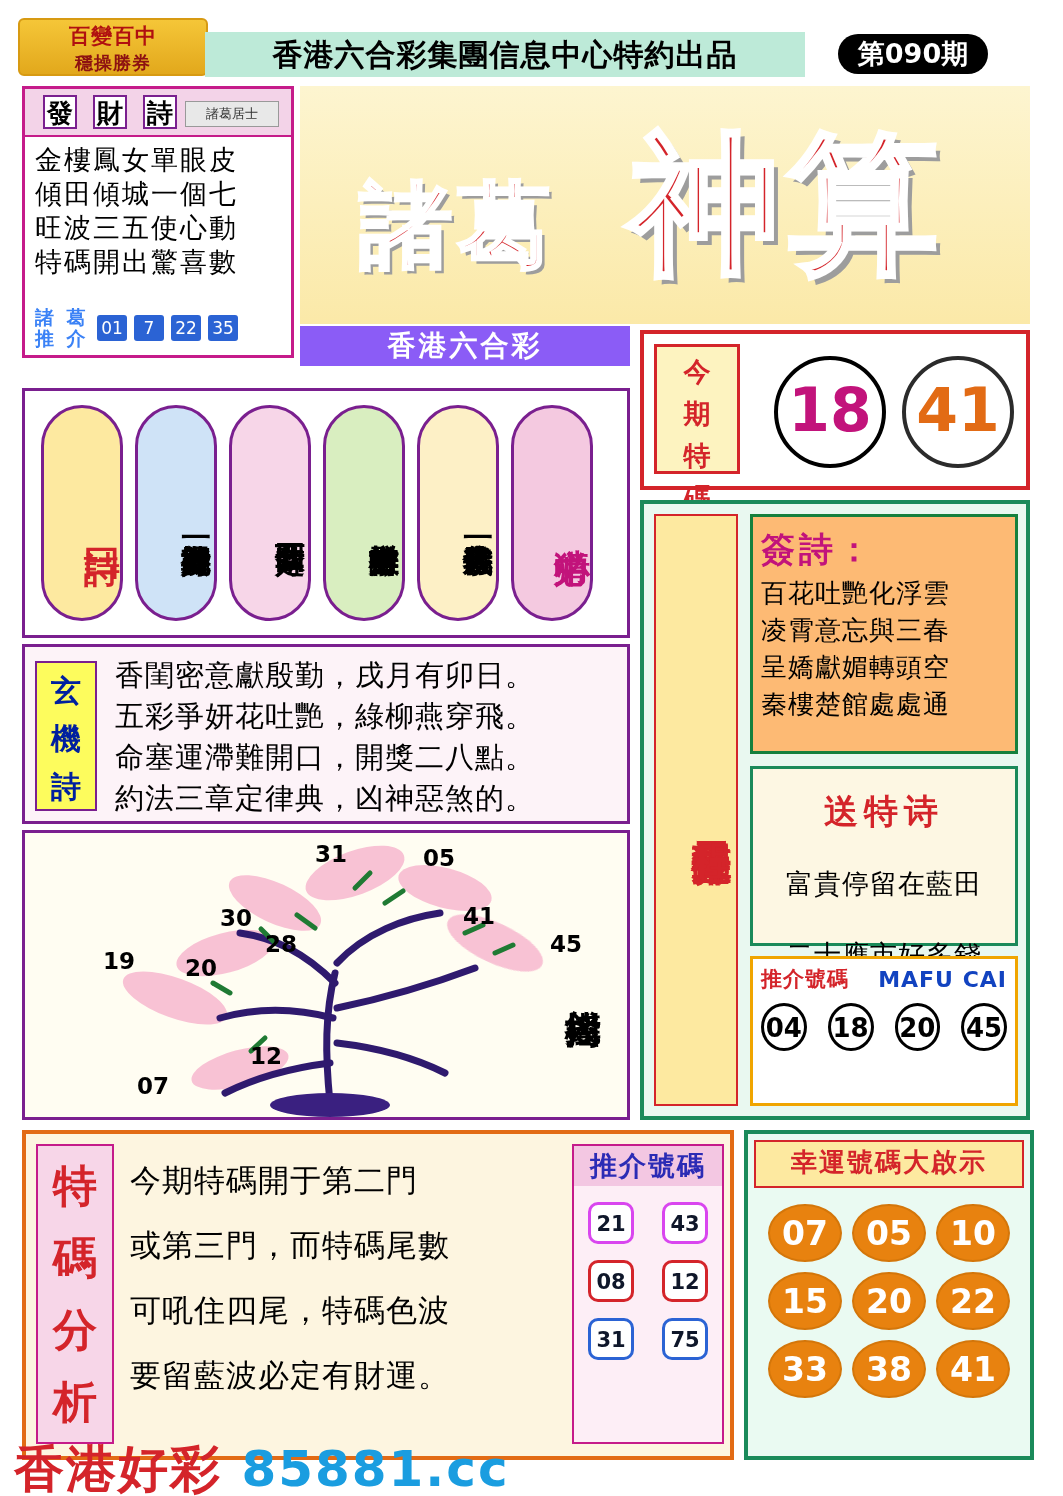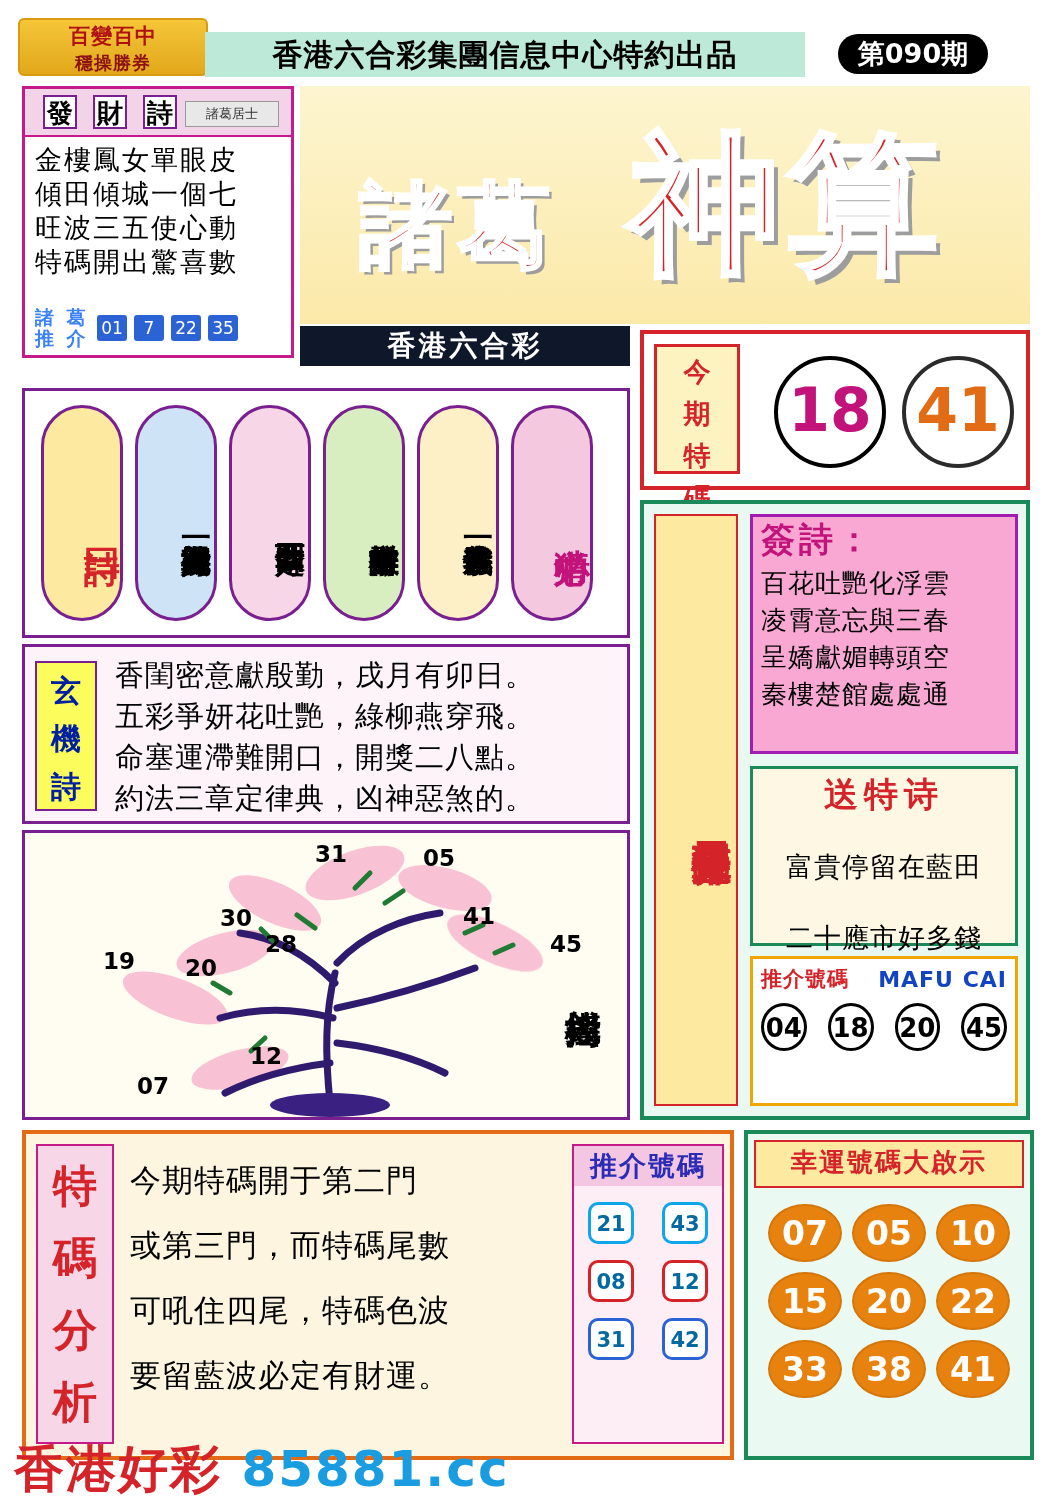--- a/index.html
+++ b/index.html
@@ -62,21 +62,21 @@
     position:absolute;left:300px;top:86px;width:730px;height:238px;
     background:linear-gradient(#fdf5d0,#fbe9a8);
   }
   .bt-t1{position:absolute;left:60px;top:78px;font-size:92px;font-weight:bold;color:#d4242a;
     -webkit-text-stroke:3px #ffffff;text-shadow:4px 4px 0 #9d9d9d;letter-spacing:6px;font-family:"DejaVu Serif",serif;}
   .bt-t2{position:absolute;left:330px;top:20px;font-size:150px;font-weight:bold;color:#d4242a;
     -webkit-text-stroke:4px #ffffff;text-shadow:6px 6px 0 #9d9d9d;letter-spacing:8px;font-family:"DejaVu Serif",serif;}
 
   .subbar{
     position:absolute;left:300px;top:326px;width:330px;height:40px;
-    background:#0f172a;color:#fff;font-size:28px;font-weight:bold;
+    background:#8b5cf6;color:#fff;font-size:28px;font-weight:bold;
     text-align:center;line-height:40px;letter-spacing:3px;
   }
 
   
   .specbox{
     position:absolute;left:640px;top:330px;width:390px;height:160px;
     border:4px solid #d4242a;background:#fff;box-sizing:border-box;
   }
   .spec-label{
     position:absolute;left:10px;top:10px;width:86px;height:130px;border:3px solid #d4242a;
@@ -138,27 +138,27 @@
     border:4px solid #1a8a5a;background:#e9f8f0;box-sizing:border-box;
   }
   .zts{
     position:absolute;left:10px;top:10px;width:84px;height:592px;
     background:#fde9a0;border:2px solid #d4242a;box-sizing:border-box;
     color:#d4242a;font-size:40px;font-weight:bold;line-height:48px;
     writing-mode:vertical-rl;text-align:center;padding-top:6px;
   }
   .qianshi{
     position:absolute;left:106px;top:10px;width:268px;height:240px;
-    border:3px solid #a21caf;background:#f9a8d4;box-sizing:border-box;padding:0 8px;
+    border:3px solid #15803d;background:#fdba74;box-sizing:border-box;padding:10px 8px;
   }
   .qs-title{font-size:34px;font-weight:bold;color:#c2137b;letter-spacing:4px;margin-bottom:2px;}
   .qs-line{font-size:26px;line-height:37px;color:#000;letter-spacing:1px;}
   .songte{
     position:absolute;left:106px;top:262px;width:268px;height:180px;
-    border:3px solid #1a8a5a;background:#fdf7e3;box-sizing:border-box;padding:3px 8px;text-align:center;
+    border:3px solid #1a8a5a;background:#fdf7e3;box-sizing:border-box;padding:20px 8px;text-align:center;
   }
   .st-title{font-size:34px;font-weight:bold;color:#d4242a;letter-spacing:6px;margin-bottom:8px;}
   .st-line{font-size:27px;line-height:44px;color:#000;letter-spacing:1px;margin-top:27px;}
   .tuijie{
     position:absolute;left:106px;top:452px;width:268px;height:150px;
     border:3px solid #f0a500;background:#ffffff;box-sizing:border-box;padding:6px 8px;
   }
   .tj-head{display:flex;align-items:center;justify-content:space-between;}
   .tj-label{font-size:21px;font-weight:bold;color:#d4242a;letter-spacing:1px;}
   .tj-mafu{font-size:22px;font-weight:bold;color:#1243c0;letter-spacing:1px;}
@@ -178,22 +178,22 @@
   }
   .an-text{position:absolute;left:104px;top:14px;width:430px;}
   .an-text div{font-size:31px;line-height:65px;color:#000;letter-spacing:1px;}
   .an-nums{
     position:absolute;left:546px;top:10px;width:152px;height:300px;
     background:#fdeef6;border:2px solid #c51b8a;box-sizing:border-box;
   }
   .an-nums-title{height:40px;background:#f3c7e2;color:#2b2bb5;font-size:27px;font-weight:bold;
     text-align:center;line-height:40px;letter-spacing:2px;}
   .an-row{display:flex;justify-content:space-around;margin-top:16px;}
-  .an-ball{width:46px;height:42px;border-radius:10px;border:3px solid #0ea5e9;background:#fff;
-    font-size:21px;font-weight:bold;text-align:center;line-height:38px;box-sizing:border-box;color:#0369a1;}
+  .an-ball{width:46px;height:42px;border-radius:10px;border:3px solid #d946ef;background:#fff;
+    font-size:21px;font-weight:bold;text-align:center;line-height:38px;box-sizing:border-box;color:#0f172a;}
   .r2 .an-ball{border-color:#d4242a;}
   .r3 .an-ball{border-color:#2b63d4;}
 
   
   .lucky{
     position:absolute;left:744px;top:1130px;width:290px;height:330px;
     border:4px solid #1a8a5a;background:#eafaf2;box-sizing:border-box;
   }
   .lk-title{height:44px;margin:6px;background:#fde9a0;border:2px solid #d4242a;
     color:#d4242a;font-size:26px;font-weight:bold;text-align:center;line-height:40px;letter-spacing:2px;}
@@ -366,21 +366,21 @@
       <div class="an-row r1">
         <div class="an-ball">21</div>
         <div class="an-ball">43</div>
       </div>
       <div class="an-row r2">
         <div class="an-ball">08</div>
         <div class="an-ball">12</div>
       </div>
       <div class="an-row r3">
         <div class="an-ball">31</div>
-        <div class="an-ball">42</div>
+        <div class="an-ball">75</div>
       </div>
     </div>
   </div>
 
   <div class="lucky">
     <div class="lk-title">幸運號碼大啟示</div>
     <div class="lk-grid">
       <div class="lk-ball">07</div>
       <div class="lk-ball">05</div>
       <div class="lk-ball">10</div>

